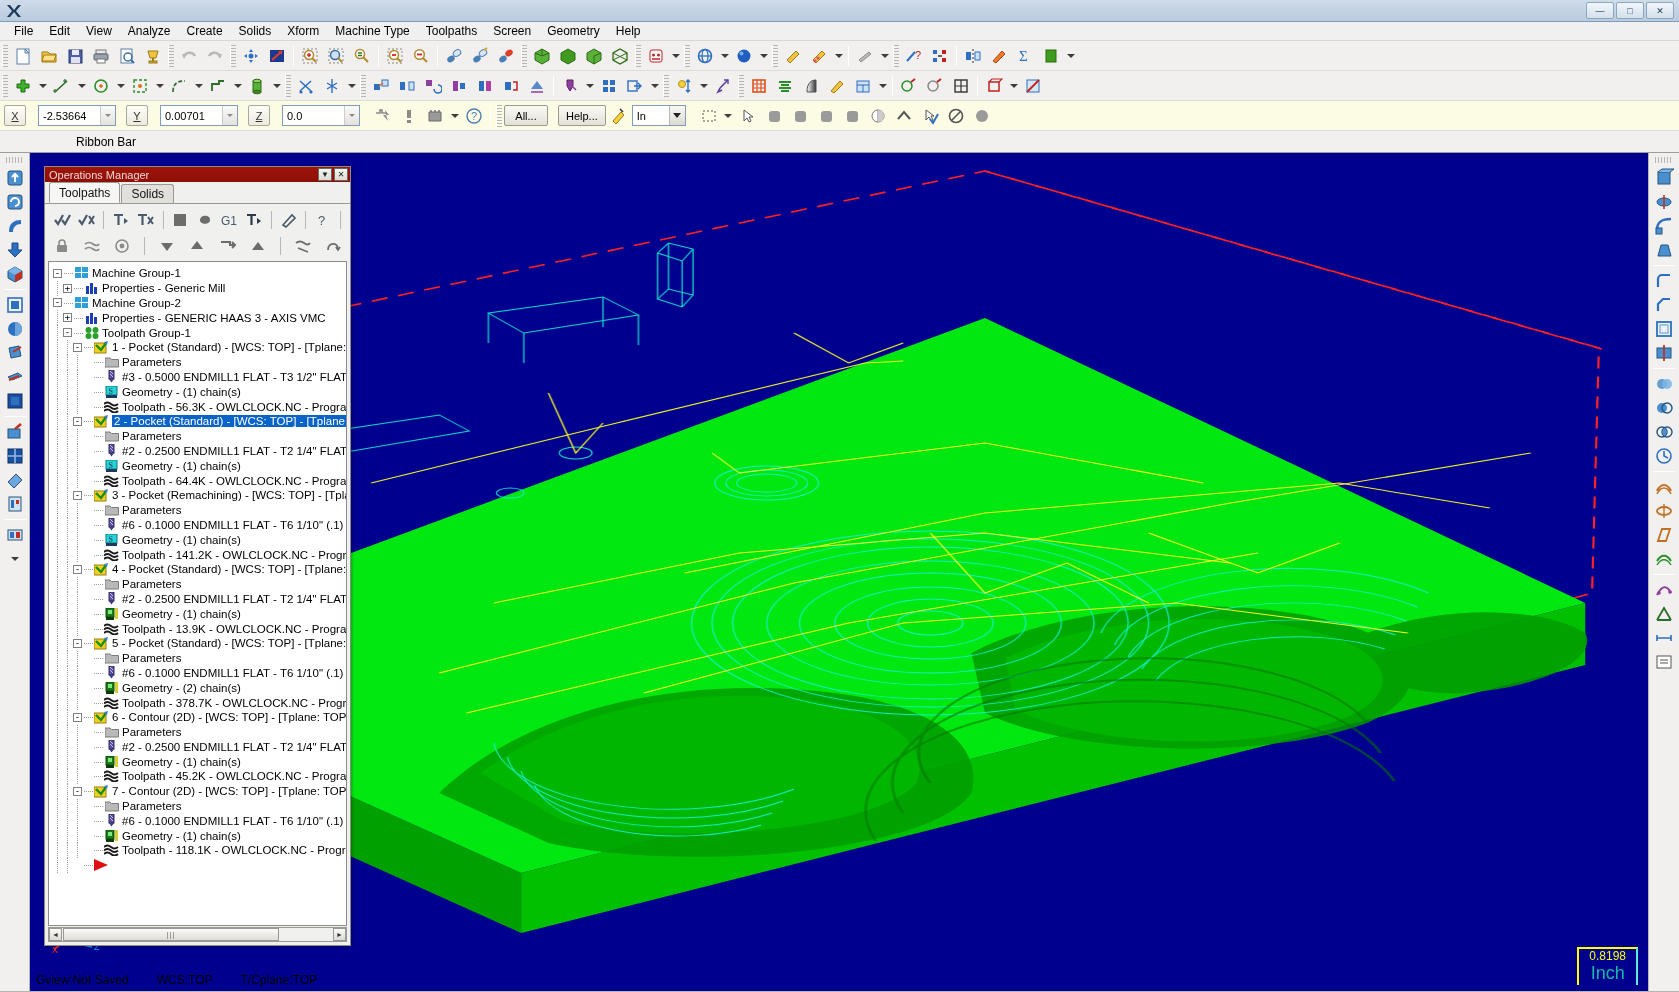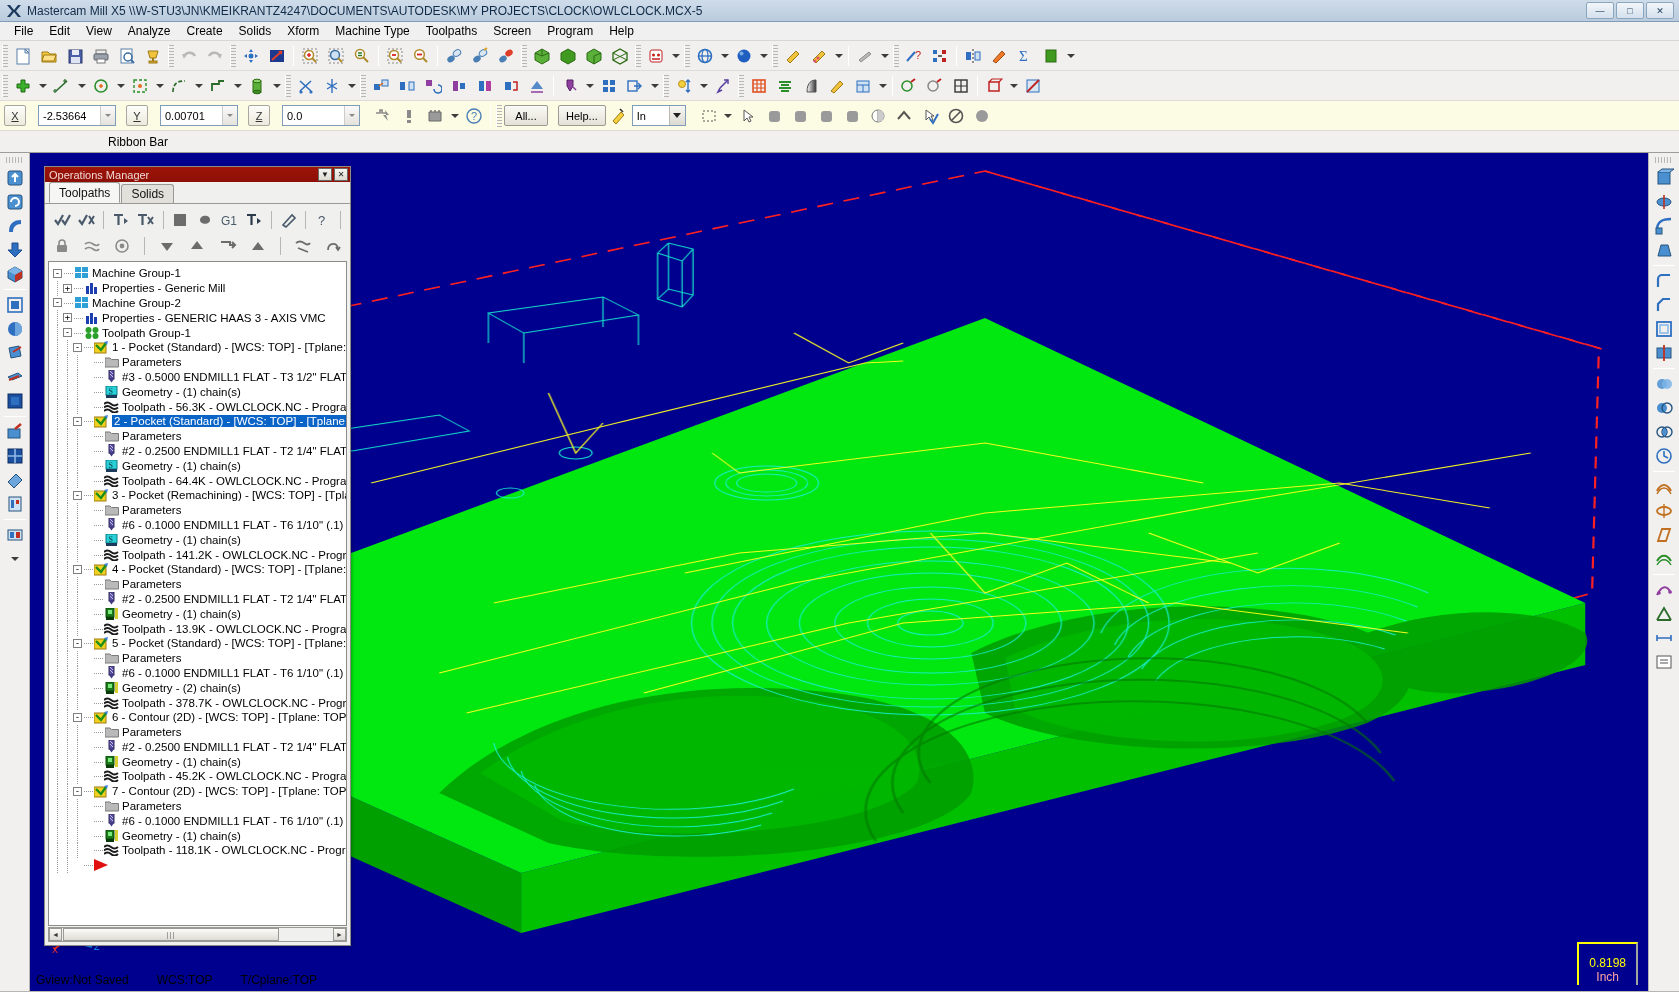--- a/index.html
+++ b/index.html
@@ -60,21 +60,21 @@
     display:flex; align-items:center; justify-content:center; flex:0 0 auto; padding:0 7px; }
   .combo{ width:54px; height:21px; background:#fff; border:1px solid #7f9db9;
     display:flex; align-items:center; font-size:11px; padding-left:4px; flex:0 0 auto; }
   .combo .arrow{ margin-left:auto; width:16px; height:19px;
     background:linear-gradient(#f8f8f4,#dcdad2); display:flex; align-items:center;
     justify-content:center; border-left:1px solid #b9b7b0; }
   .combo .arrow::after{ content:""; border-left:4px solid transparent;
     border-right:4px solid transparent; border-top:5px solid #222; }
 
   .ribbonlabel{ height:22px; background:#f1f0ee; font-size:12px; color:#000;
-    display:flex; align-items:center; justify-content:flex-start; padding-left:108px;
+    display:flex; align-items:center; justify-content:flex-start; padding-left:76px;
     border-bottom:1px solid #9e9c98; }
 
   
   .main{ position:relative; height:838px; display:flex; background:#d4d0c8; }
   .vtoolbar{ width:30px; background:#f1f0ee; border-right:1px solid #b7b5b1;
     display:flex; flex-direction:column; align-items:center; padding-top:4px; }
   .vtoolbar.right{ border-right:none; border-left:1px solid #b7b5b1; width:31px; }
   .vgrip{ width:18px; height:6px; margin-bottom:3px;
     background:repeating-linear-gradient(to right,#b8b6b2 0 1px,transparent 1px 3px); }
   .vbtn{ width:26px; height:24px; display:flex; align-items:center; justify-content:center;
@@ -134,59 +134,58 @@
     font-size:7px; color:#333; flex:0 0 auto; }
   .hsthumb{ width:216px; height:13px; background:linear-gradient(#fbfbf8,#dedcd4);
     border:1px solid #9b9995; margin:0 1px; display:flex; align-items:center;
     justify-content:center; font-size:8px; color:#777; letter-spacing:1px; }
 
   
   .viewport{ flex:1; background:#00008f; position:relative; overflow:hidden; }
   .statusline{ position:absolute; left:6px; bottom:4px; font-size:12px; color:#000;
     display:flex; gap:28px; z-index:8; }
   .scalebox{ position:absolute; right:10px; bottom:6px; z-index:8; text-align:center;
-    border-top:2px solid #ffff00; border-left:2px solid #ffff00; border-right:2px solid #a3a3a3;
-    padding:12px 10px 1px 10px; }
+    border-top:2px solid #ffff00; border-left:2px solid #ffff00; border-right:2px solid #5eead4;
+    padding:0 10px 1px 10px; }
   .scaleval{ font-size:12px; color:#ffff00; }
-  .scaleunit{ font-size:12px; color:#fca5a5; }
+  .scaleunit{ font-size:18px; color:#14b8a6; }
   .axisgz{ position:absolute; left:22px; bottom:38px; z-index:8; }
 
   
   .bottomstrip{ height:30px; background:#f1f0ee; border-top:1px solid #b7b5b1;
     display:flex; align-items:center; }
 </style>
 </head>
 <body>
 
 <div class="titlebar">
   <span class="app-logo">
     <svg width="18" height="16" viewBox="0 0 18 16">
       <path d="M2 2 L7 8 L2 14 L5 14 L9 9 L13 14 L16 14 L11 8 L16 2 L13 2 L9 7 L5 2 Z" fill="#1b3a5c"></path>
     </svg>
   </span>
-  <span class="title-text">Mastercam Mill X5  \\W-STU3\JN\KMEIKRANTZ4247\DOCUMENTS\AUTODESK\MY PROJECTS\CLOCK\OWLCLOCK.MCX-5</span>
   <span class="win-btns">
     <span class="win-btn">—</span>
     <span class="win-btn">□</span>
     <span class="win-btn">✕</span>
   </span>
 </div>
 
 <div class="menubar" id="menubar">
     <span class="mi">File</span>
     <span class="mi">Edit</span>
     <span class="mi">View</span>
     <span class="mi">Analyze</span>
     <span class="mi">Create</span>
     <span class="mi">Solids</span>
     <span class="mi">Xform</span>
     <span class="mi">Machine Type</span>
     <span class="mi">Toolpaths</span>
     <span class="mi">Screen</span>
-    <span class="mi">Program</span>
+    <span class="mi">Geometry</span>
     <span class="mi">Help</span>
   </div>
 
 <div class="tbrow">
   <span class="grip"></span>
   <span class="tbtn">
       <svg width="18" height="18">
         <rect x="3" y="2" width="12" height="15" fill="#fff" stroke="#5a7fa8"></rect>
         <path d="M11 2 L15 6 L11 6 Z" fill="#cfe2f3" stroke="#5a7fa8"></path>
       </svg>

